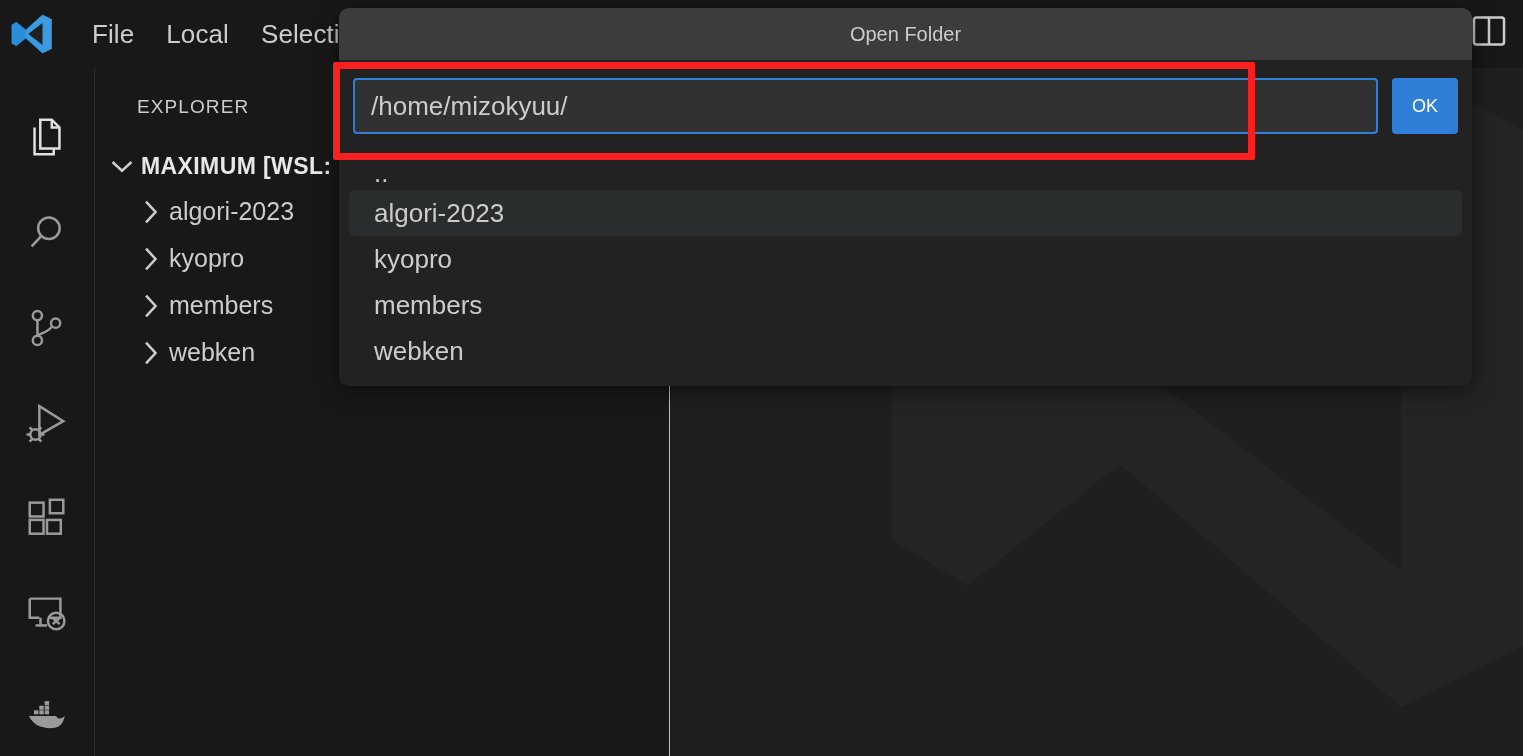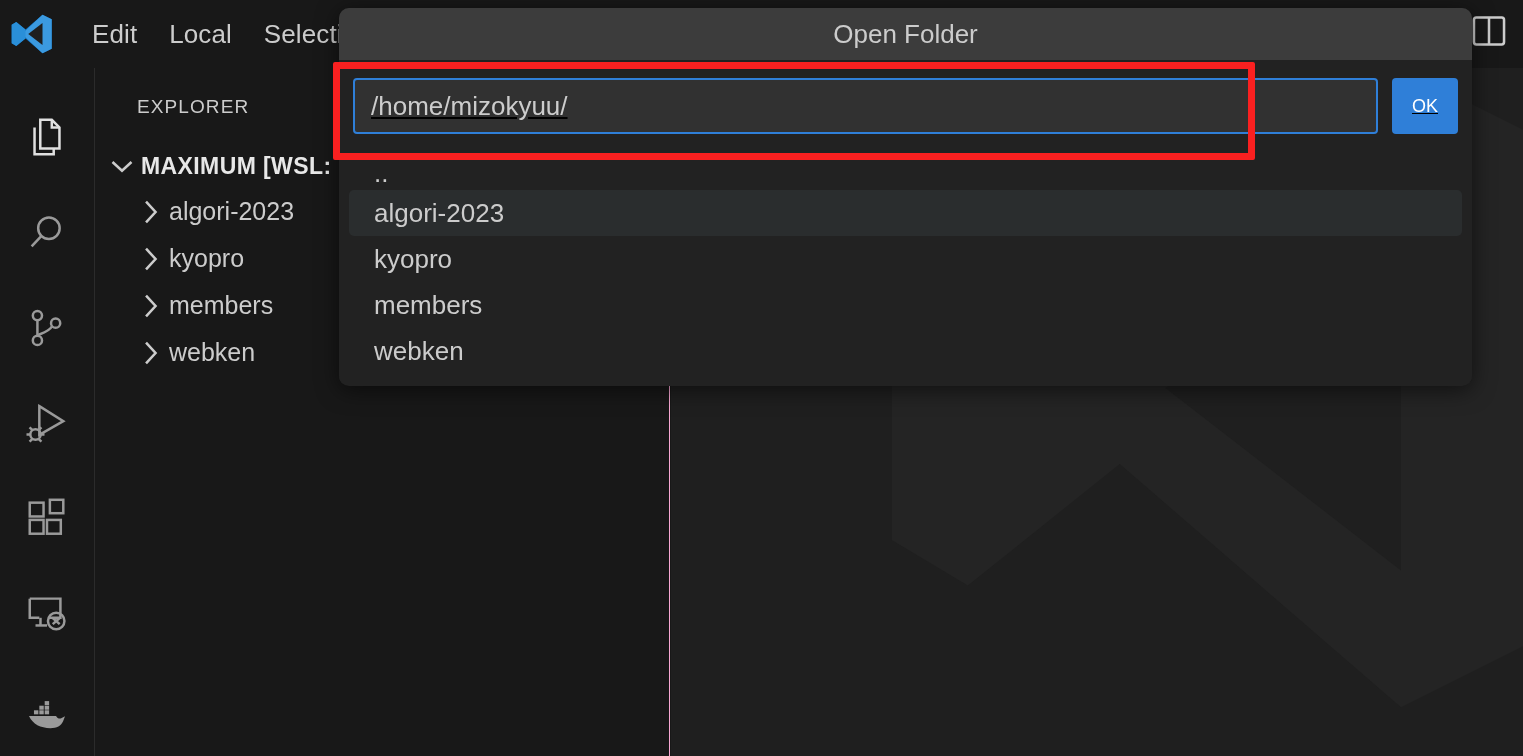--- a/index.html
+++ b/index.html
@@ -85,28 +85,27 @@
     width: 1133px; height: 378px;
     background: #222222;
     border-radius: 10px;
     box-shadow: 0 4px 22px rgba(0,0,0,.55);
     z-index: 10;
     overflow: hidden;
   }
   .dialog-header {
     height: 52px; background: #3c3c3c;
     display: flex; align-items: center; justify-content: center;
-    color: #cccccc; font-size: 26px;
+    color: #cccccc; font-size: 20px;
   }
   .dialog-row {
     height: 92px;
     display: flex; align-items: center;
     padding: 0 14px 0 14px;
     background: #222222;
-    text-decoration: underline;
   }
   .path-input {
     flex: 1 1 auto; height: 56px;
     background: #313131;
     border: 2px solid #2f7fd8;
     border-radius: 4px;
     color: #cccccc; font-size: 26px;
     padding: 0 16px;
     outline: none;
     font-family: "Liberation Sans", sans-serif;
@@ -149,21 +148,21 @@
 <div id="root">
 
   <div class="titlebar">
     <svg class="vscode-logo" viewBox="0 0 100 100">
       <path d="M75 8 L95 18 L95 82 L75 92 L38 60 L18 76 L8 70 L8 30 L18 24 L38 40 Z" fill="#0e70c0"></path>
       <path d="M75 8 L95 18 L95 82 L75 92 L30 50 Z" fill="#3b9ae0"></path>
       <path d="M18 24 L8 30 L8 70 L18 76 L38 60 L38 40 Z" fill="#2a8fd8"></path>
       <path d="M75 26 L75 74 L44 50 Z" fill="#1f1f1f"></path>
     </svg>
     <div class="menu-items">
-      <div class="menu-item">Edit</div>
+      <div class="menu-item">File</div>
       <div class="menu-item">Local</div>
       <div class="menu-item">Selection</div>
     </div>
     <svg class="split-editor-icon" viewBox="0 0 24 24" fill="none" stroke="#cccccc" stroke-width="1.6">
       <rect x="2.5" y="3.5" width="19" height="17" rx="1.5"></rect>
       <line x1="12" y1="3.5" x2="12" y2="20.5"></line>
     </svg>
   </div>
 
   <div class="activitybar">

